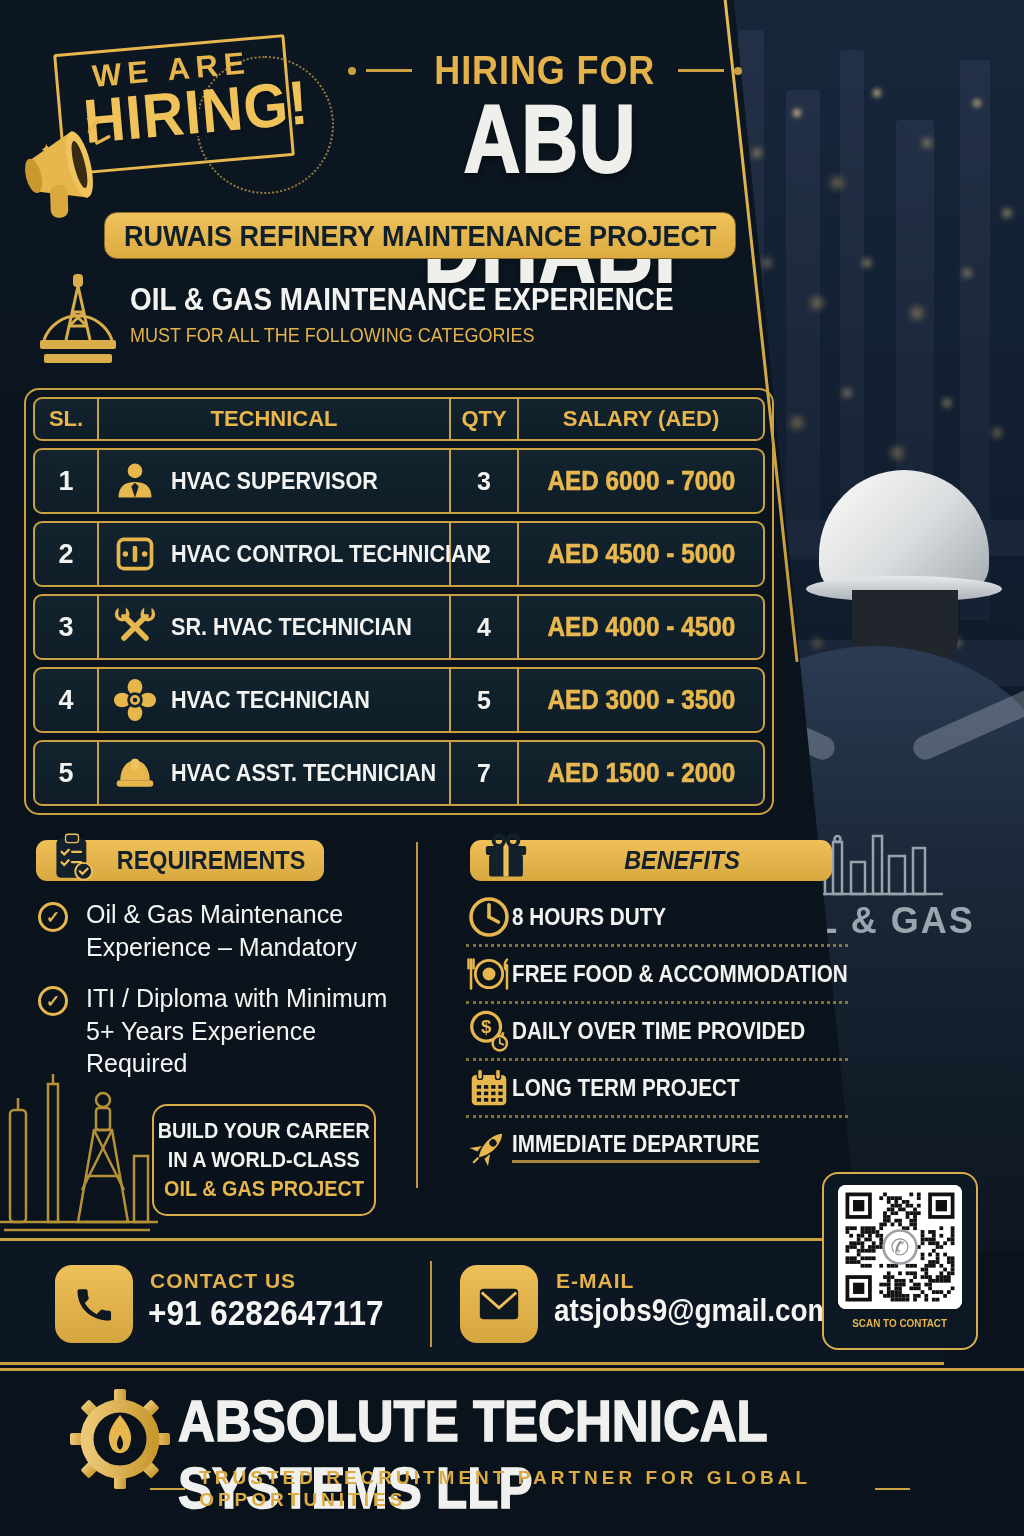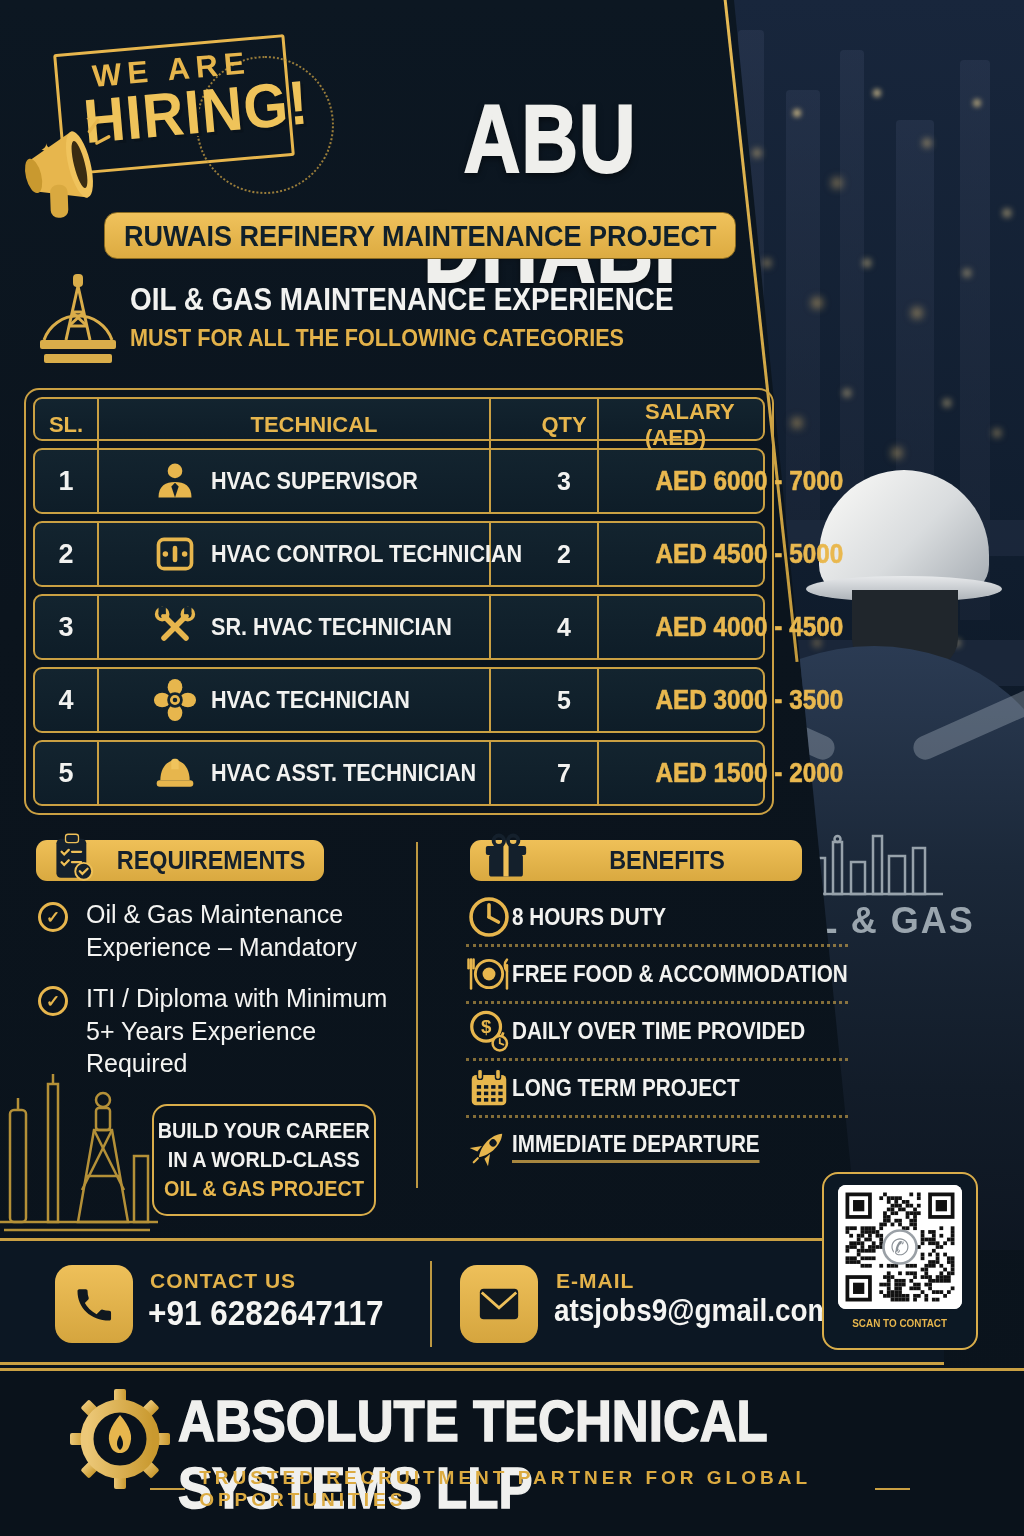--- a/index.html
+++ b/index.html
@@ -77,45 +77,45 @@
     letter-spacing:1px;color:#efefec;-webkit-text-stroke:2px #efefec;
     transform:scaleX(.82);transform-origin:center;text-shadow:0 3px 8px rgba(0,0,0,.6);}
   #banner{left:104px;top:212px;width:632px;height:47px;border-radius:13px;
     background:linear-gradient(180deg,#f0c25c,#dcab41);border:1px solid #8a6b22;
     display:flex;align-items:center;justify-content:center;}
   #banner span{font-size:30px;font-weight:bold;color:#10202b;}
 
   
   #rig-icon{left:36px;top:270px;}
   #intro1{left:130px;top:282px;font-size:31px;font-weight:bold;color:#f2f2f0;}
-  #intro2{left:130px;top:324px;font-size:24px;font-weight:bold;color:#e3b24a;}
+  #intro2{left:130px;top:324px;font-size:20px;font-weight:normal;color:#e3b24a;}
 
   
   #jobs{left:24px;top:388px;width:750px;border:2px solid #caa043;border-radius:15px;padding:7px;}
   .trow{display:grid;grid-template-columns:64px 352px 68px 1fr;border:2px solid #caa043;border-radius:9px;
-    background:linear-gradient(180deg,#13242f,#0e1d28);gap:40px;}
+    background:linear-gradient(180deg,#13242f,#0e1d28);}
   .trow + .trow{margin-top:7px;}
   .tcell{display:flex;align-items:center;justify-content:center;padding:0 6px;}
   .tcell.left{justify-content:flex-start;padding-left:14px;gap:14px;}
   .vline{border-right:2px solid #caa043;}
   #thead{height:44px;}
   #thead .tcell{font-size:22px;font-weight:bold;color:#e7b64d;}
   .jrow{height:66px;}
   .sl{font-size:27px;font-weight:bold;color:#f2f2f0;}
   .prof{font-size:24px;font-weight:bold;color:#f2f2f0;}
   .qty{font-size:25px;font-weight:bold;color:#f2f2f0;}
   .salary{font-size:27px;font-weight:bold;color:#e9b84f;-webkit-text-stroke:.6px #e9b84f;}
   .rowicon{width:44px;height:44px;flex:none;}
 
   
   .pill{height:41px;border-radius:11px;background:linear-gradient(180deg,#efc058,#d9a940);
     display:flex;align-items:center;}
   .pill .ptxt{flex:1;text-align:center;font-size:26px;font-weight:bold;color:#14202c;}
   #req-pill{left:36px;top:840px;width:288px;}
-  #ben-pill{left:470px;top:840px;width:332px;}
+  #ben-pill{left:470px;top:840px;width:362px;font-style:italic;}
   .pillicon{width:52px;height:52px;margin-left:10px;margin-top:-8px;flex:none;}
   .req-item{display:flex;gap:18px;align-items:flex-start;width:350px;}
   .chk{width:30px;height:30px;border:3px solid #e7b64d;border-radius:50%;flex:none;margin-top:4px;
     display:flex;align-items:center;justify-content:center;color:#e7b64d;font-size:17px;font-weight:bold;}
   .req-txt{font-size:25px;line-height:1.3;color:#f4f4f2;}
   #req1{left:38px;top:898px;} #req2{left:38px;top:982px;}
   #vdiv{left:416px;top:842px;width:2px;height:346px;background:rgba(222,176,72,.85);}
   #benlist{left:466px;top:890px;width:382px;}
   .ben-item{display:flex;align-items:center;height:57px;}
   .ben-item:not(:last-child){border-bottom:3px dotted rgba(233,184,79,.55);}
@@ -212,20 +212,27 @@
       <ellipse cx="19" cy="45" rx="7" ry="16" fill="#c9992f"></ellipse>
       <rect x="28" y="58" width="16" height="30" rx="7" fill="#d9a940" transform="rotate(12 36 73)"></rect>
       <g stroke="#e7b64d" stroke-width="3" stroke-linecap="round">
         <line x1="78" y1="18" x2="88" y2="10"></line>
           <line x1="82" y1="30" x2="94" y2="27"></line>
           <line x1="80" y1="6" x2="84" y2="0"></line>
       </g>
     </g>
   </svg>
 
+  <div id="kicker" class="abs z2">
+    <span class="kdot"></span>
+    <span class="kdash"></span>
+    <span class="txt condC">HIRING FOR</span>
+    <span class="kdash"></span>
+    <span class="kdot"></span>
+  </div>
   <div id="abu" class="abs z2">ABU DHABI</div>
   <div id="banner" class="abs z2">
     <span class="condC">RUWAIS REFINERY MAINTENANCE PROJECT</span>
   </div>
 
   <svg id="rig-icon" class="abs z2" width="84" height="100" viewBox="0 0 84 100">
     <g stroke="#d9ad4a" stroke-width="3" fill="none">
       <path d="M8 70 A36 36 0 0 1 76 70"></path>
       <line x1="30" y1="70" x2="42" y2="16"></line>
         <line x1="54" y1="70" x2="42" y2="16"></line>

